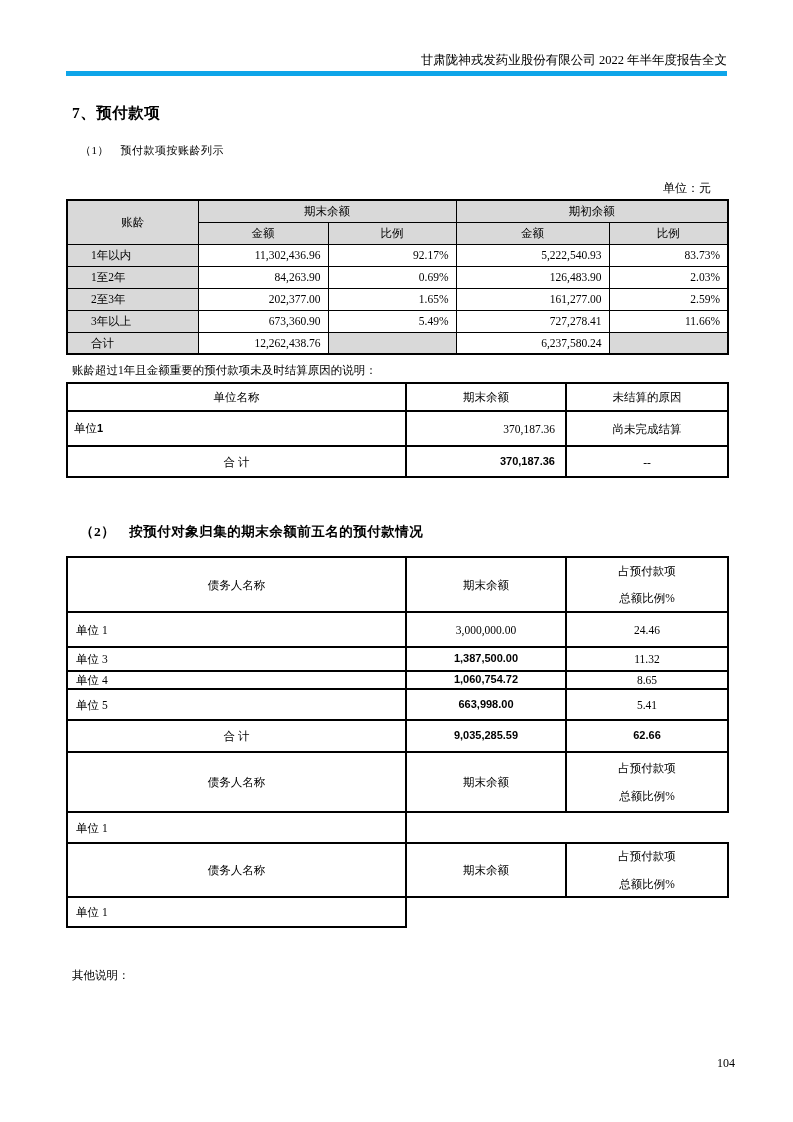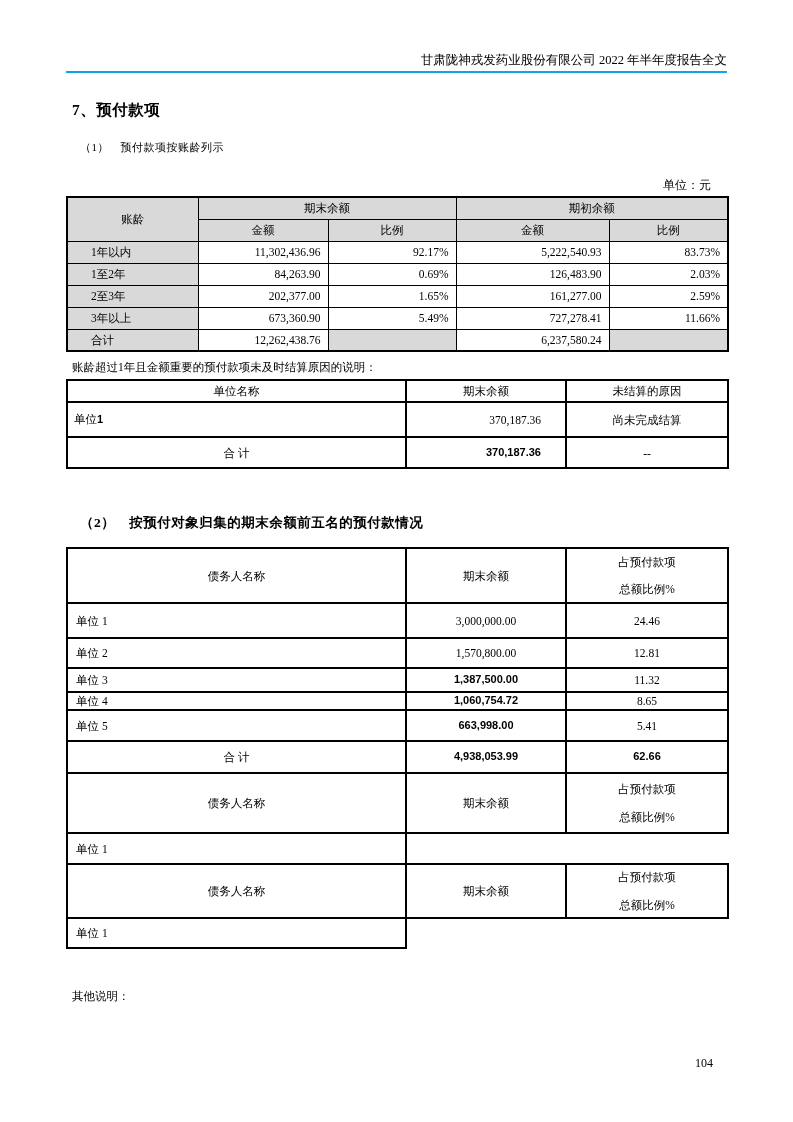--- a/index.html
+++ b/index.html
@@ -6,21 +6,21 @@
   html,body { margin:0; padding:0; background:#ffffff; }
   .page {
     position:relative; width:793px; height:1122px; background:#ffffff;
     font-family:"Liberation Serif","DejaVu Serif",serif; color:#000;
     overflow:hidden;
   }
   .content { padding:0 66px; }
 
   .page-header {
     padding-top:52px; padding-bottom:3px; text-align:right;
-    font-size:12.5px; line-height:1.3; border-bottom:2px solid #0ea5e9;
+    font-size:12.5px; line-height:1.3; border-bottom:5px solid #0ea5e9;
     white-space:nowrap;
   }
 
   .sec-title { margin:27px 0 0 6px; font-size:15.5px; font-weight:bold; letter-spacing:0.5px; }
   .sub-title { margin:19px 0 0 14px; font-size:11px; font-weight:normal; letter-spacing:0.5px; }
   .sub-title-2 { margin:45px 0 0 14px; font-size:13.5px; font-weight:bold; letter-spacing:0.5px; }
 
   .unit-label { margin-top:22px; text-align:right; padding-right:16px; font-size:12px; }
 
   table { border-collapse:collapse; width:661px; table-layout:fixed; }
@@ -32,43 +32,43 @@
   .t1 .hdr { background:#d9d9d9; text-align:center; }
   .t1 .age { background:#d9d9d9; text-align:left; padding-left:23px; }
   .t1 .num { text-align:right; }
   .t1 .gray-empty { background:#d9d9d9; }
 
   .note { margin:8px 0 0 6px; font-size:11.5px; }
 
   
   .t2 { margin-top:4px; font-size:11.5px; }
   .t2 td { border:2px solid #000; padding:0 6px; }
-  .t2 .hd { height:22px; text-align:center; }
+  .t2 .hd { height:28px; text-align:center; }
   .t2 .r1 { height:35px; }
   .t2 .r2 { height:31px; }
   .t2 .name { text-align:left; padding-left:6px; }
-  .t2 .amt { text-align:right; padding-right:24px; }
+  .t2 .amt { text-align:right; padding-right:10px; }
   .t2 .ctr { text-align:center; }
 
   
   .t3 { margin-top:15px; font-size:11.5px; }
   .t3 td { border:2px solid #000; padding:0 6px; }
   .t3 .hd { text-align:center; }
   .t3 tr.hrow { height:55px; }
   .t3 tr.hrow2 { height:60px; }
   .t3 tr.hrow3 { height:54px; }
   .t3 .ratio-hdr div:first-child { margin-bottom:13px; }
   .t3 .name { text-align:left; padding-left:8px; }
   .t3 .ctr { text-align:center; }
   .t3 .open { border-top:none; border-right:none; border-bottom:none; border-left:none; }
 
   .num-bold { font-family:"Liberation Sans","DejaVu Sans",sans-serif; font-weight:bold; font-size:11px; }
 
   .other-note { margin:40px 0 0 6px; font-size:11.5px; }
-  .page-number { position:absolute; top:1056px; right:80px; font-size:12px; }
+  .page-number { position:absolute; top:1056px; right:58px; font-size:12px; }
 </style>
 </head>
 <body>
 
 <div class="page">
   <div class="content">
 
     <div class="page-header">
       <span>甘肃陇神戎发药业股份有限公司 2022 年半年度报告全文</span>
     </div>
@@ -179,43 +179,38 @@
           <td class="hd ratio-hdr">
             <div>占预付款项</div>
             <div>总额比例%</div>
           </td>
         </tr>
         <tr style="height:35px">
           <td class="name">单位 1</td>
           <td class="ctr">3,000,000.00</td>
           <td class="ctr">24.46</td>
         </tr>
-        <tr style="height:30px">
-          <td class="name">单位 2</td>
-          <td class="ctr">1,570,800.00</td>
-          <td class="ctr">12.81</td>
-        </tr>
         <tr style="height:24px">
           <td class="name">单位 3</td>
           <td class="ctr num-bold">1,387,500.00</td>
           <td class="ctr">11.32</td>
         </tr>
         <tr style="height:18px">
           <td class="name">单位 4</td>
           <td class="ctr num-bold">1,060,754.72</td>
           <td class="ctr">8.65</td>
         </tr>
         <tr style="height:31px">
           <td class="name">单位 5</td>
           <td class="ctr num-bold">663,998.00</td>
           <td class="ctr">5.41</td>
         </tr>
         <tr style="height:32px">
           <td class="ctr">合 计</td>
-          <td class="ctr num-bold">4,938,053.99</td>
+          <td class="ctr num-bold">9,035,285.59</td>
           <td class="ctr num-bold">62.66</td>
         </tr>
 
         <tr class="hrow2">
           <td class="hd">债务人名称</td>
           <td class="hd">期末余额</td>
           <td class="hd ratio-hdr">
             <div>占预付款项</div>
             <div>总额比例%</div>
           </td>

